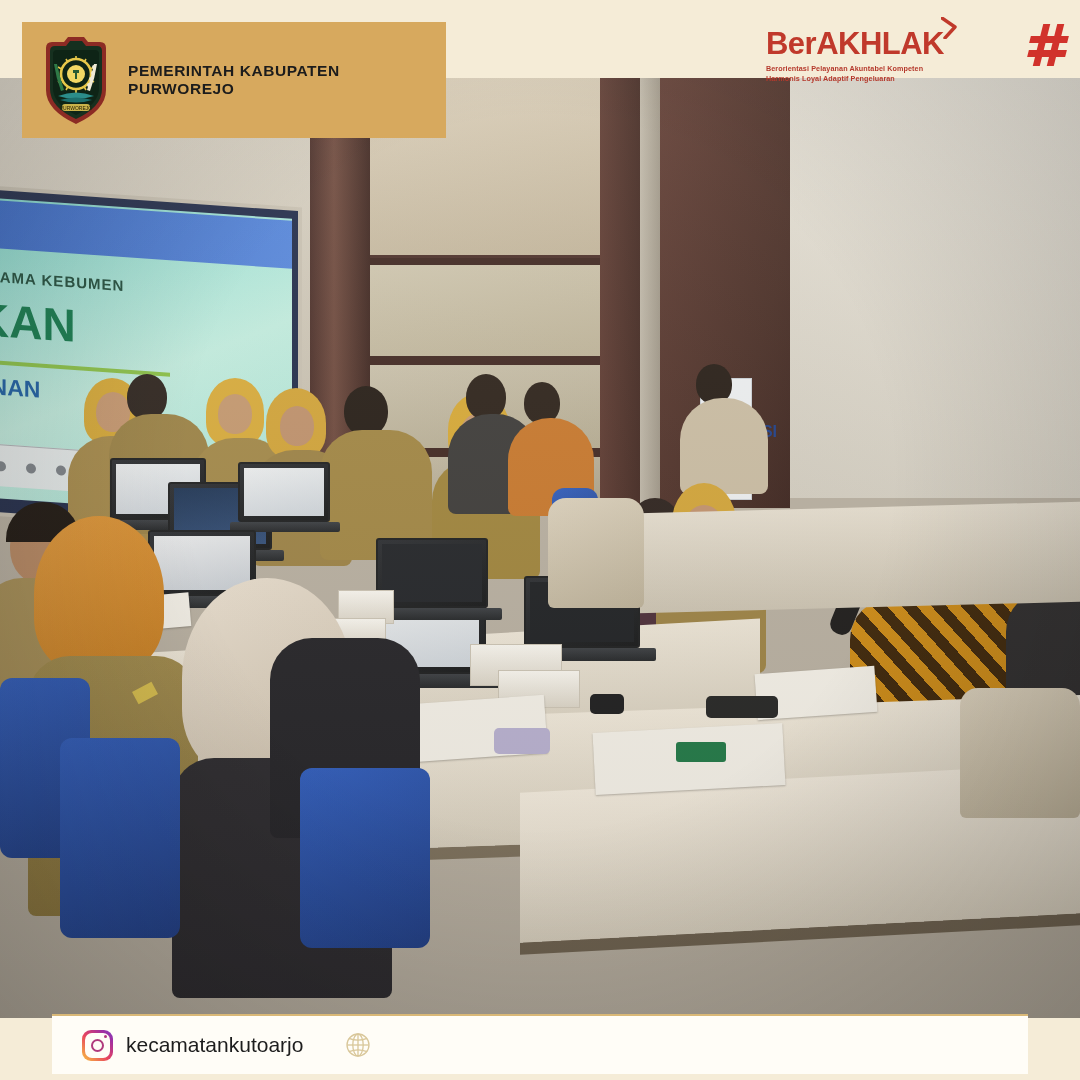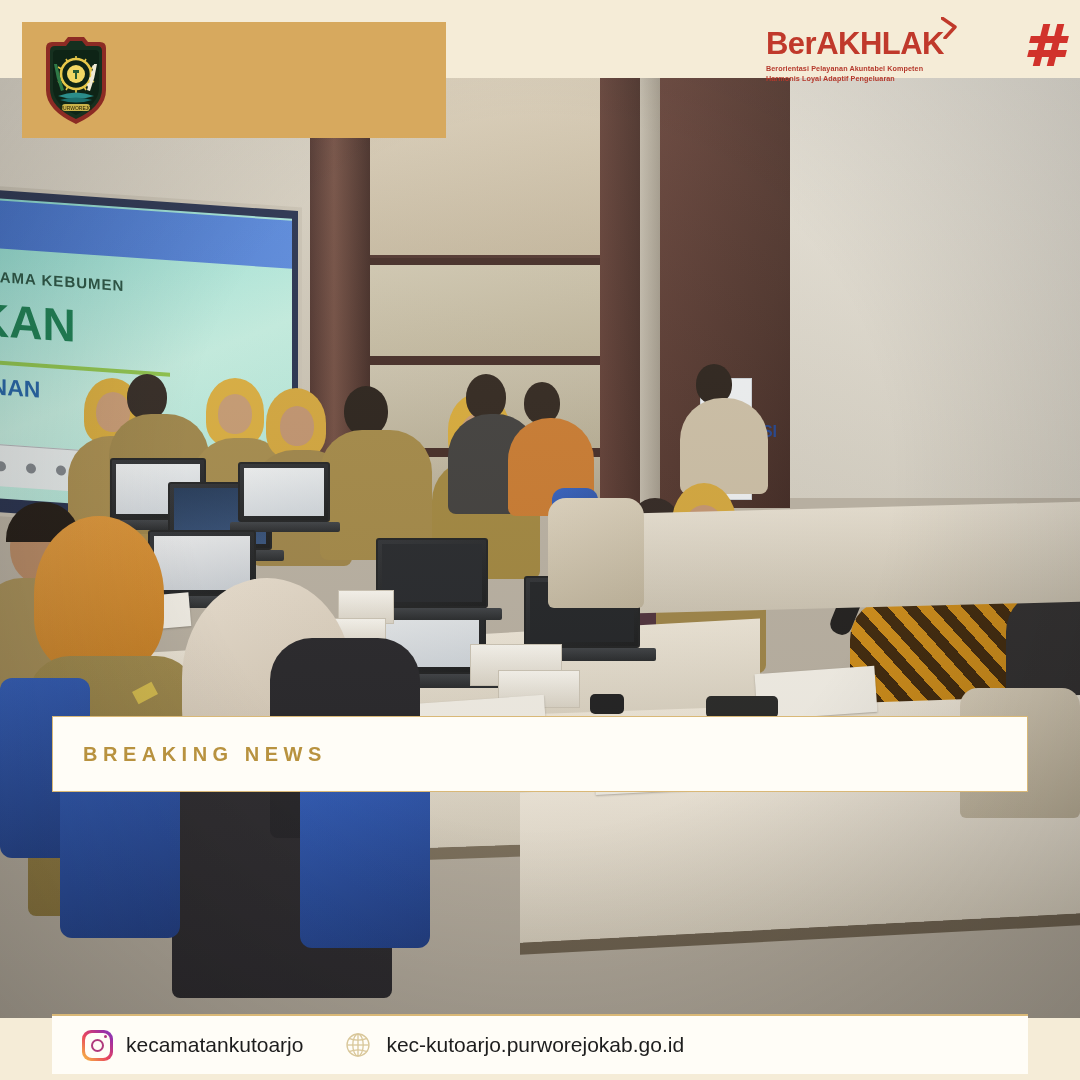--- a/index.html
+++ b/index.html
@@ -369,20 +369,21 @@
         <circle cx="51" cy="45" r="2"></circle>
           <circle cx="49" cy="51" r="2"></circle>
       </g>
       <path d="M18 62 q18-7 36 0 q-18 6-36 0z" fill="#2b8d8a"></path>
       <path d="M20 66 q16-5 32 0 q-16 5-32 0z" fill="#1d6f6d"></path>
       <rect x="22" y="70" width="28" height="7" rx="3" fill="#c9b24a"></rect>
       <text x="36" y="76" font-size="5" text-anchor="middle" fill="#2b2205" font-family="Liberation Sans, sans-serif">PURWOREJO</text>
     </svg>
   </div>
   <div id="hdr-txt">
+    <div class="l1">PEMERINTAH KABUPATEN PURWOREJO</div>
   </div>
 </div>
 
 <div id="berakhlak">
   <div class="main">
     <span>Ber</span><span>AKHLAK</span>
     <svg class="tick" viewBox="0 0 16 22">
       <path d="M1 1 L14 10 L4 21" fill="none" stroke="#c0392b" stroke-width="3.4" stroke-linecap="round" stroke-linejoin="round"></path>
     </svg>
   </div>
@@ -395,23 +396,20 @@
 <div id="bangga">
   <div class="hash">
     <i style="left:2px;  top:14px; width:38px; height:7px; transform:skewX(-14deg)"></i>
     <i style="left:0px;  top:28px; width:38px; height:7px; transform:skewX(-14deg)"></i>
     <i style="left:10px; top:2px;  width:7px;  height:42px; transform:skewX(-14deg)"></i>
     <i style="left:24px; top:2px;  width:7px;  height:42px; transform:skewX(-14deg)"></i>
   </div>
 </div>
 
 <div id="card">
-  <div id="kicker">
-    <span>BREAKING NEWS</span>
-  </div>
 </div>
 
 <div id="footer">
   <div class="fitem">
     <div id="ig-icon">
         <i></i>
         <b></b>
       </div>
     <div class="txt">kecamatankutoarjo</div>
   </div>
@@ -421,15 +419,14 @@
         <g fill="none" stroke="#d9c79a" stroke-width="1.3">
           <circle cx="15" cy="15" r="11"></circle>
           <ellipse cx="15" cy="15" rx="5.2" ry="11"></ellipse>
           <line x1="4" y1="15" x2="26" y2="15"></line>
           <path d="M6 8.4 Q15 12 24 8.4"></path>
           <path d="M6 21.6 Q15 18 24 21.6"></path>
           <line x1="15" y1="4" x2="15" y2="26"></line>
         </g>
       </svg>
     </div>
-    <div class="txt">kec-kutoarjo.purworejokab.go.id</div>
   </div>
 </div>
 
 </body></html>

